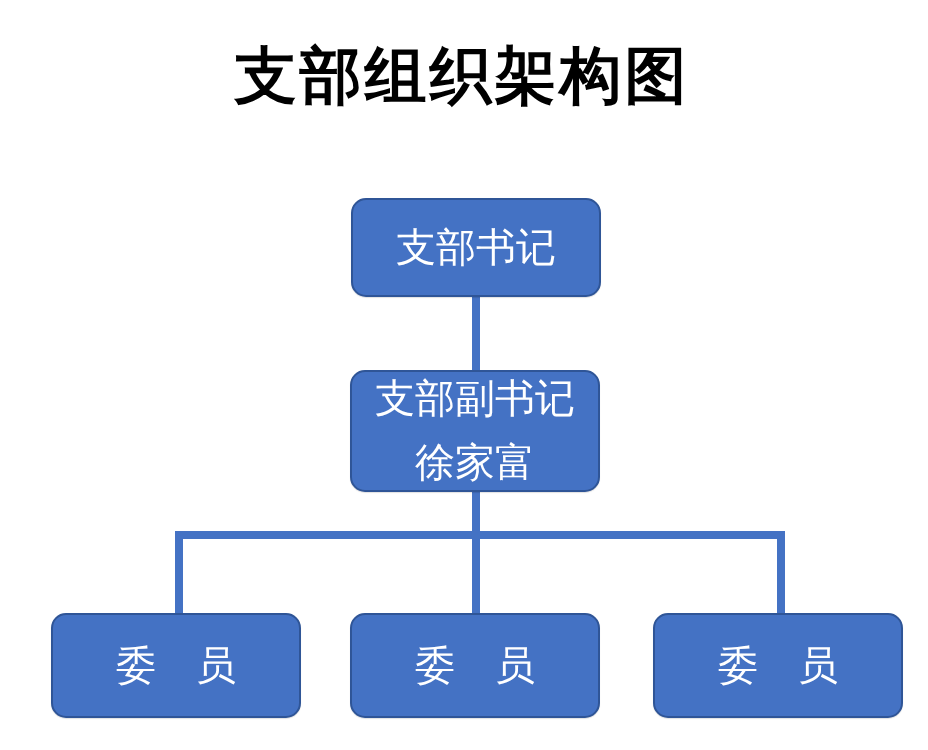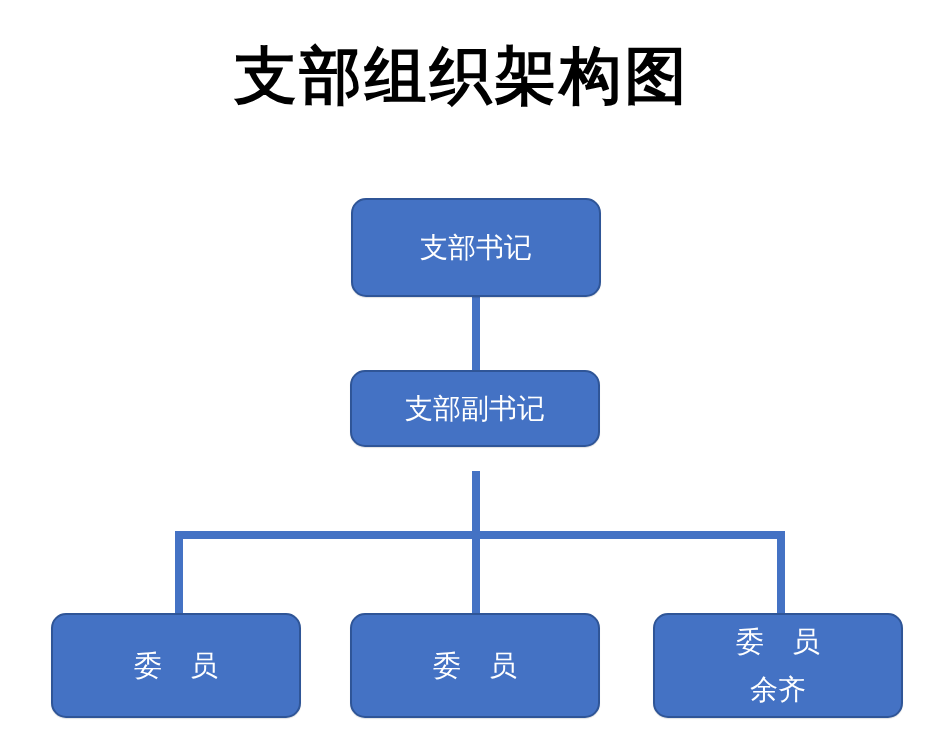--- a/index.html
+++ b/index.html
@@ -37,28 +37,28 @@
   .node {
     position: absolute;
     background: var(--node-fill);
     border: 2px solid var(--node-border);
     border-radius: 15px;
     display: flex;
     flex-direction: column;
     align-items: center;
     justify-content: center;
     color: var(--node-text);
-    font-size: 28px;
+    font-size: 40px;
     line-height: 1.4;
     text-align: center;
     box-shadow: 0 1px 1px rgba(0,0,0,0.12);
   }
   .node .role, .node .name { display: block; white-space: nowrap; }
   .node-secretary { left: 343px; top: 190px; width: 250px; height: 99px; }
-  .node-deputy    { left: 342px; top: 362px; width: 250px; height: 77px; }
+  .node-deputy    { left: 342px; top: 362px; width: 250px; height: 122px; }
   .node-member-1  { left: 43px;  top: 605px; width: 250px; height: 105px; }
   .node-member-2  { left: 342px; top: 605px; width: 250px; height: 105px; }
   .node-member-3  { left: 645px; top: 605px; width: 250px; height: 105px; }
   .connector {
     position: absolute;
     background: var(--connector);
   }
   .conn-v-top     { left: 464px; top: 289px; width: 2px; height: 73px; }
   .conn-v-mid     { left: 464px; top: 463px; width: 2px; height: 61px; }
   .conn-h-bus     { left: 167px; top: 523px; width: 604px; height: 2px; }
@@ -79,28 +79,28 @@
   <div class="connector conn-drop-1"></div>
   <div class="connector conn-drop-2"></div>
   <div class="connector conn-drop-3"></div>
 
   <div class="node node-secretary">
     <span class="role">支部书记</span>
   </div>
 
   <div class="node node-deputy">
     <span class="role">支部副书记</span>
+    <span class="name">徐家富</span>
   </div>
 
   <div class="node node-member-1">
     <span class="role">委　员</span>
   </div>
 
   <div class="node node-member-2">
     <span class="role">委　员</span>
   </div>
 
   <div class="node node-member-3">
     <span class="role">委　员</span>
-    <span class="name">余齐</span>
   </div>
 
 </div>
 
 </body></html>

